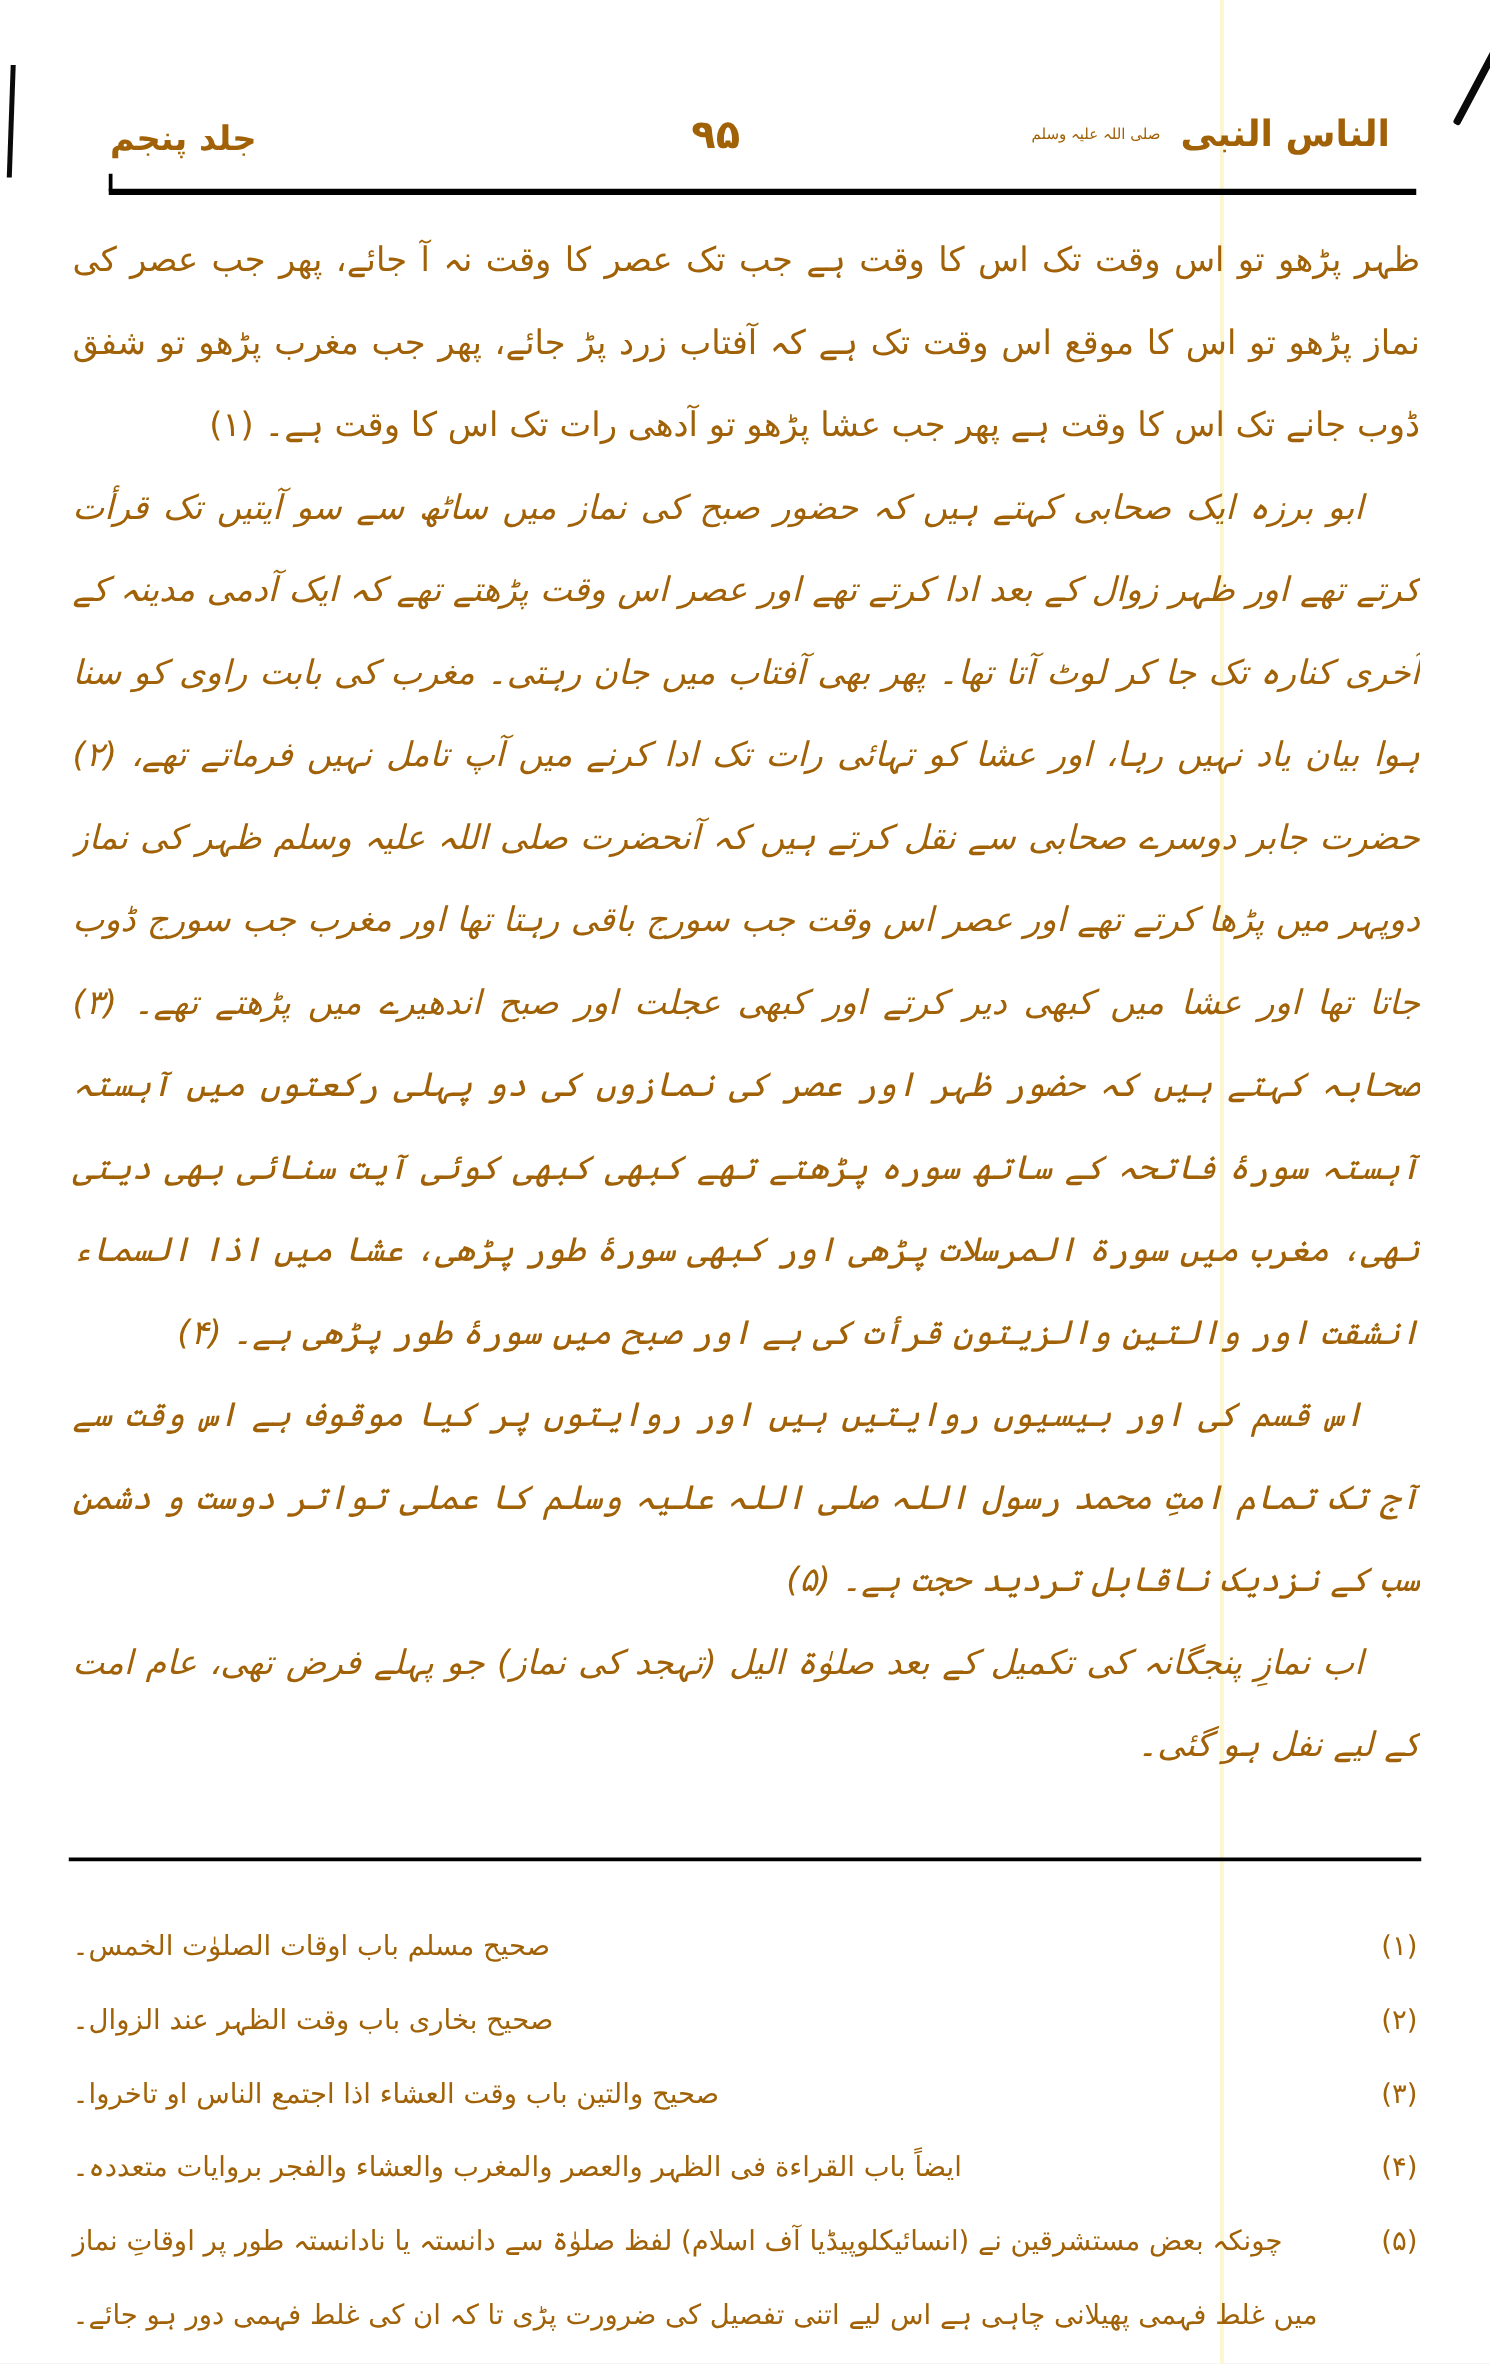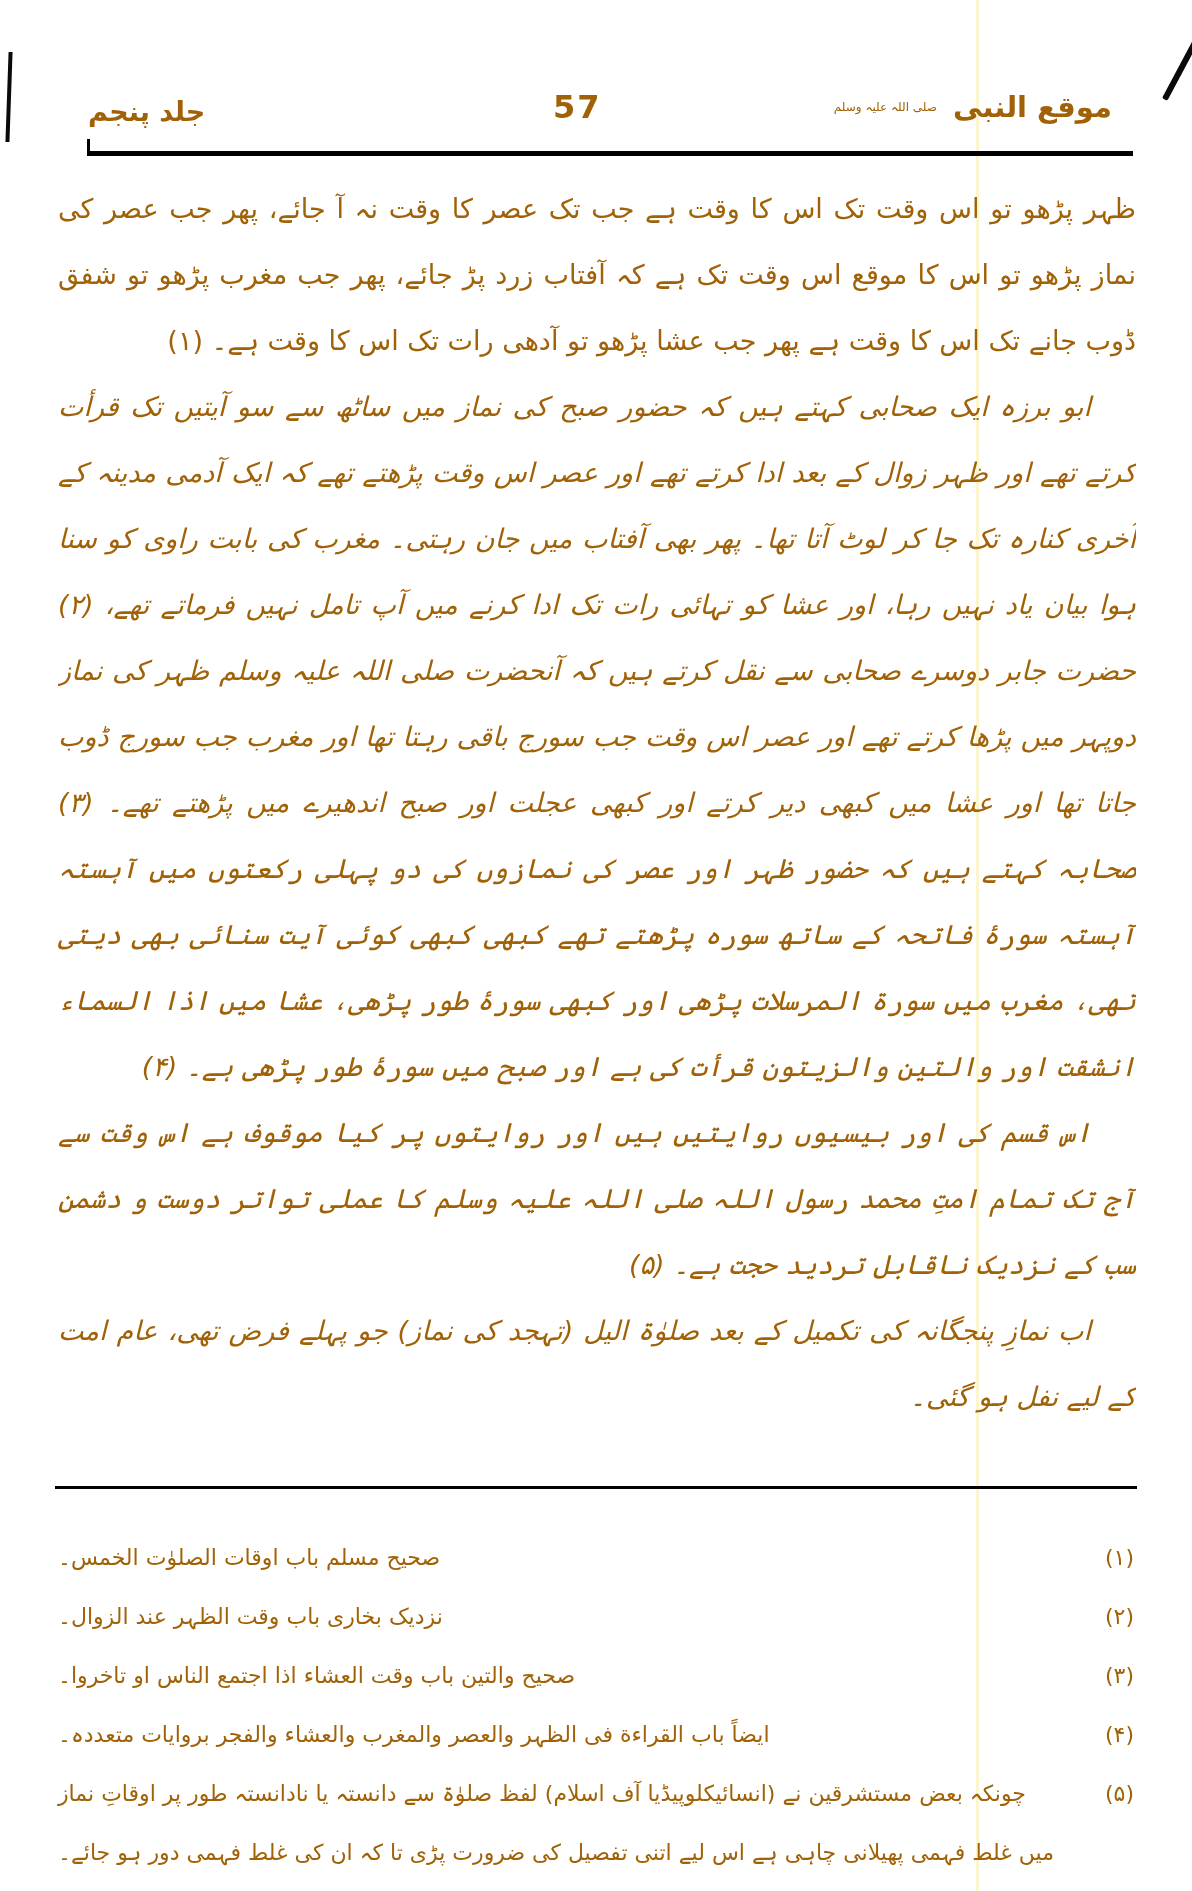--- a/index.html
+++ b/index.html
@@ -61,23 +61,23 @@
 <body>
 
 <div class="page">
 
   <div class="scan-line"></div>
   <div class="edge-mark-left"></div>
   <div class="edge-mark-right"></div>
 
   <div class="header">
     <div class="volume">جلد پنجم</div>
-    <div class="page-number">57</div>
+    <div class="page-number">۹۵</div>
     <div class="book-title">
-      <span>موقع النبی</span>
+      <span>الناس النبی</span>
       <span class="saw">صلی اللہ علیہ وسلم</span>
     </div>
   </div>
   <div class="header-rule-tick"></div>
   <div class="header-rule"></div>
 
   <div class="main">
     <p>ظہر پڑھو تو اس وقت تک اس کا وقت ہے جب تک عصر کا وقت نہ آ جائے، پھر جب عصر کی نماز پڑھو تو اس کا موقع اس وقت تک ہے کہ آفتاب زرد پڑ جائے، پھر جب مغرب پڑھو تو شفق ڈوب جانے تک اس کا وقت ہے پھر جب عشا پڑھو تو آدھی رات تک اس کا وقت ہے۔ (۱)</p>
     <p class="indent">ابو برزہ ایک صحابی کہتے ہیں کہ حضور صبح کی نماز میں ساٹھ سے سو آیتیں تک قرأت کرتے تھے اور ظہر زوال کے بعد ادا کرتے تھے اور عصر اس وقت پڑھتے تھے کہ ایک آدمی مدینہ کے آخری کنارہ تک جا کر لوٹ آتا تھا۔ پھر بھی آفتاب میں جان رہتی۔ مغرب کی بابت راوی کو سنا ہوا بیان یاد نہیں رہا، اور عشا کو تہائی رات تک ادا کرنے میں آپ تامل نہیں فرماتے تھے، (۲) حضرت جابر دوسرے صحابی سے نقل کرتے ہیں کہ آنحضرت صلی اللہ علیہ وسلم ظہر کی نماز دوپہر میں پڑھا کرتے تھے اور عصر اس وقت جب سورج باقی رہتا تھا اور مغرب جب سورج ڈوب جاتا تھا اور عشا میں کبھی دیر کرتے اور کبھی عجلت اور صبح اندھیرے میں پڑھتے تھے۔ (۳) صحابہ کہتے ہیں کہ حضور ظہر اور عصر کی نمازوں کی دو پہلی رکعتوں میں آہستہ آہستہ سورۂ فاتحہ کے ساتھ سورہ پڑھتے تھے کبھی کبھی کوئی آیت سنائی بھی دیتی تھی، مغرب میں سورۃ المرسلات پڑھی اور کبھی سورۂ طور پڑھی، عشا میں اذا السماء انشقت اور والتین والزیتون قرأت کی ہے اور صبح میں سورۂ طور پڑھی ہے۔ (۴)</p>
     <p class="indent">اس قسم کی اور بیسیوں روایتیں ہیں اور روایتوں پر کیا موقوف ہے اس وقت سے آج تک تمام امتِ محمد رسول اللہ صلی اللہ علیہ وسلم کا عملی تواتر دوست و دشمن سب کے نزدیک ناقابل تردید حجت ہے۔ (۵)</p>
@@ -89,21 +89,21 @@
 
   <div class="footnotes">
 
       <div class="fn-row">
         <span class="fn-marker">(۱)</span>
         <span class="fn-text">صحیح مسلم باب اوقات الصلوٰت الخمس۔</span>
       </div>
 
       <div class="fn-row">
         <span class="fn-marker">(۲)</span>
-        <span class="fn-text">نزدیک بخاری باب وقت الظہر عند الزوال۔</span>
+        <span class="fn-text">صحیح بخاری باب وقت الظہر عند الزوال۔</span>
       </div>
 
       <div class="fn-row">
         <span class="fn-marker">(۳)</span>
         <span class="fn-text">صحیح والتین باب وقت العشاء اذا اجتمع الناس او تاخروا۔</span>
       </div>
 
       <div class="fn-row">
         <span class="fn-marker">(۴)</span>
         <span class="fn-text">ایضاً باب القراءة فی الظہر والعصر والمغرب والعشاء والفجر بروایات متعددہ۔</span>

